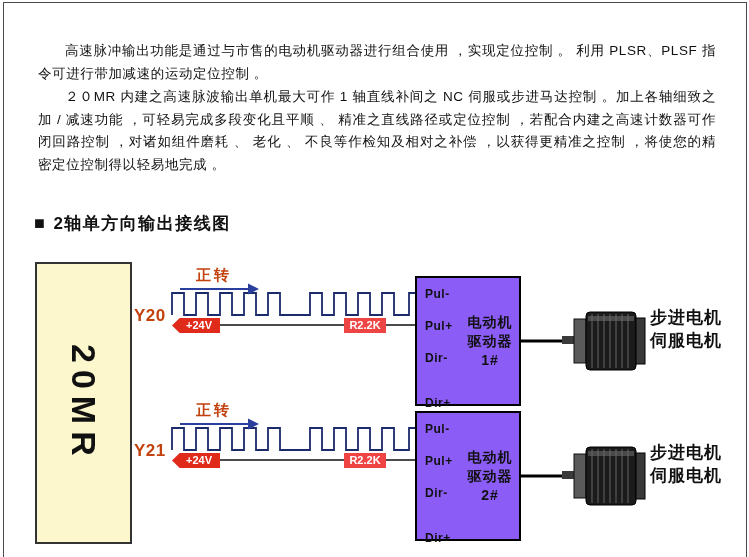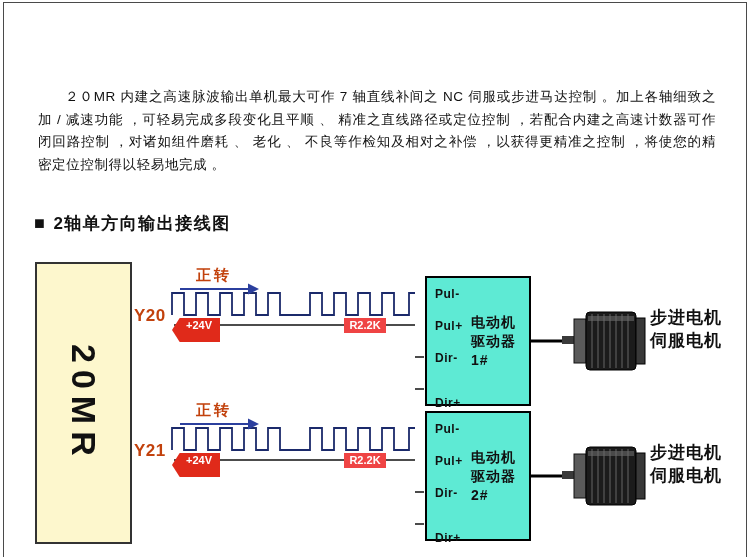--- a/index.html
+++ b/index.html
@@ -29,53 +29,54 @@
   .plc-label {writing-mode:vertical-rl; font-size:34px; font-weight:bold; letter-spacing:7px;}
 
   svg.wires {position:absolute; left:0; top:0;}
 
   .out-label {position:absolute; left:134px; color:#c2410c; font-size:17px; font-weight:bold; letter-spacing:0.5px;}
   #y20 {top:56px;}  #y21 {top:191px;}
 
   .dir-label {position:absolute; left:196px; color:#c2410c; font-size:15px; font-weight:bold; letter-spacing:3px;}
   #dir1 {top:16px;}  #dir2 {top:151px;}
 
-  .supply-tag {position:absolute; left:172px; width:48px; height:24px; background:#e02a1a; color:#fff;
+  .supply-tag {position:absolute; left:172px; width:48px; height:15px; background:#e02a1a; color:#fff;
                font-size:11px; font-weight:bold; line-height:15px; text-align:center; padding-left:6px;
                box-sizing:border-box; clip-path:polygon(0 50%,16% 0,100% 0,100% 100%,16% 100%);}
   #sup1 {top:68px;}  #sup2 {top:203px;}
 
   .resistor {position:absolute; left:344px; width:42px; height:15px; background:#ef4444; color:#fff;
              font-size:11px; font-weight:bold; line-height:15px; text-align:center;}
   #res1 {top:68px;}  #res2 {top:203px;}
 
   .driver {position:absolute; left:415px; width:106px; height:130px; border:2px solid #000;
-           box-sizing:border-box; background:#5eead4;margin-left:10px;}
+           box-sizing:border-box; background:#8b5cf6;}
   #drv1 {top:26px;}  #drv2 {top:161px;}
   .term {position:absolute; left:8px; font-size:12px; font-weight:600; line-height:14px; letter-spacing:0.5px;}
   .t1 {top:9px;} .t2 {top:41px;} .t3 {top:73px;} .t4 {top:118px;}
   .drv-name {position:absolute; left:44px; top:0; width:58px; height:126px; display:flex;
-             flex-direction:column; justify-content:center; gap:1px;
+             flex-direction:column; align-items:center; justify-content:center; gap:1px;
              font-size:14px; font-weight:bold; letter-spacing:1px;}
 
   .motor {position:absolute; left:562px; width:88px; height:78px;}
   #mot1 {top:52px;}  #mot2 {top:187px;}
 
   .motor-label {position:absolute; left:650px; font-size:17px; font-weight:bold; line-height:23px; letter-spacing:1px;}
   #ml1 {top:56px;}  #ml2 {top:191px;}
   .motor-label span {display:block;}
 </style>
 </head>
 <body>
 
 <div class="page">
   <div class="frame"></div>
 
 
-  <p class="para" id="p2">２０MR 内建之高速脉波输出单机最大可作 7 轴直线补间之 NC 伺服或步进马达控制 。加上各轴细致之加 / 减速功能 ，可轻易完成多段变化且平顺 、 精准之直线路径或定位控制 ，若配合内建之高速计数器可作闭回路控制 ，对诸如组件磨耗 、 老化 、 不良等作检知及相对之补偿 ，以获得更精准之控制 ，将使您的精密定位控制得以轻易地完成 。</p>
+  <p class="para" id="p1">高速脉冲输出功能是通过与市售的电动机驱动器进行组合使用 ，实现定位控制 。 利用 PLSR、PLSF 指令可进行带加减速的运动定位控制 。</p>
+  <p class="para" id="p2">２０MR 内建之高速脉波输出单机最大可作 1 轴直线补间之 NC 伺服或步进马达控制 。加上各轴细致之加 / 减速功能 ，可轻易完成多段变化且平顺 、 精准之直线路径或定位控制 ，若配合内建之高速计数器可作闭回路控制 ，对诸如组件磨耗 、 老化 、 不良等作检知及相对之补偿 ，以获得更精准之控制 ，将使您的精密定位控制得以轻易地完成 。</p>
 
   <h2 class="section"><span class="bullet">■</span><span>2轴单方向输出接线图</span></h2>
 
   <div class="diagram">
 
     <div class="plc-box">
       <span class="plc-label">20MR</span>
     </div>
 
     <svg class="wires" width="749" height="307" viewBox="0 0 749 307">

